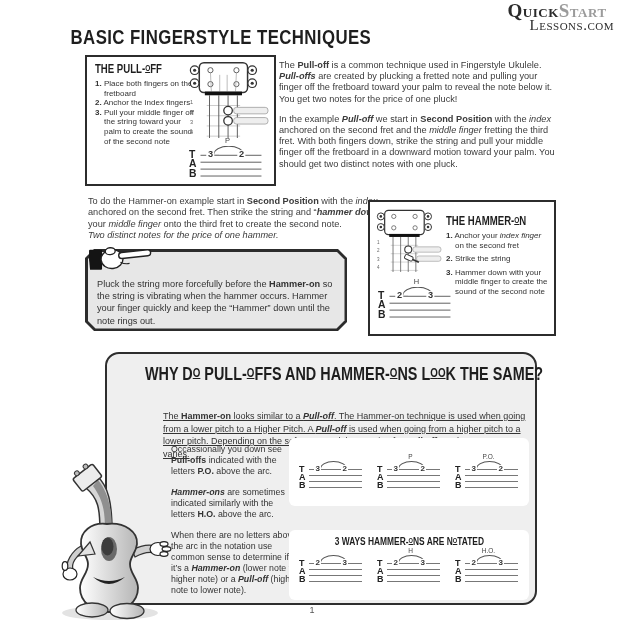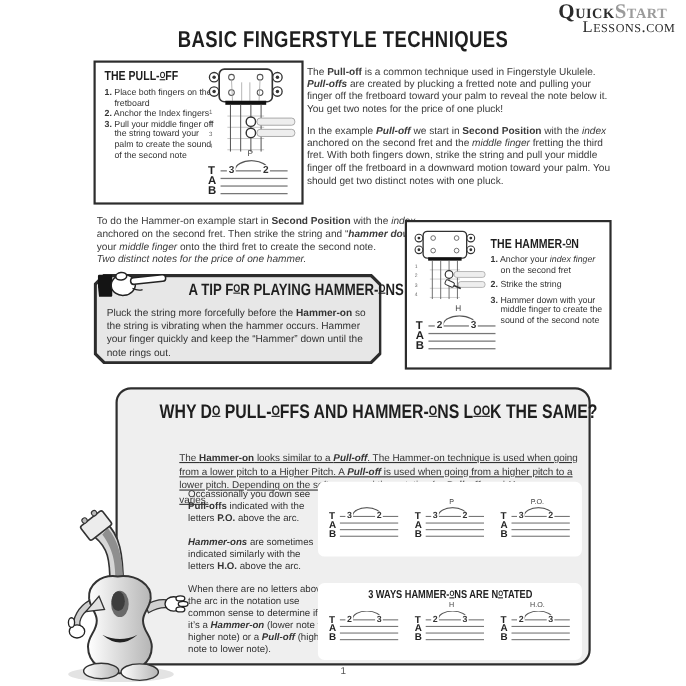--- a/index.html
+++ b/index.html
@@ -11,21 +11,21 @@
   .logo{position:absolute;top:3px;right:10px;font-family:"Liberation Serif",serif;line-height:15px;text-align:left;}
   .logo .l1{font-variant:small-caps;font-size:19px;letter-spacing:.5px;}
   .logo .lq{color:#2b2b2b;font-weight:bold;}
   .logo .ls{color:#9b9b9b;font-weight:bold;}
   .logo .l2{font-variant:small-caps;font-size:15px;color:#2b2b2b;font-weight:normal;margin-left:22px;letter-spacing:.5px;}
 
   
   .condc{display:inline-block;transform:scaleX(.8);transform-origin:50% 50%;white-space:nowrap;}
   .condl{display:inline-block;transform:scaleX(.8);transform-origin:0 50%;white-space:nowrap;}
   .fancy .uo{font-size:.68em;vertical-align:.26em;text-decoration:underline;}
-  .main-title{position:absolute;left:0;right:0;top:25px;text-align:center;font-size:21px;font-weight:bold;color:#1e1e1e;letter-spacing:.5px;}
+  .main-title{position:absolute;left:0;right:0;top:25px;text-align:left;font-size:21px;font-weight:bold;color:#1e1e1e;letter-spacing:.5px;padding-left:33px;}
 
   
   .box{position:absolute;background:#fff;border:2px solid #2c2c2c;}
   .pulloff-box{left:85px;top:55px;width:187px;height:127px;}
   .hammeron-box{left:368px;top:200px;width:184px;height:132px;}
   .boxtitle{position:absolute;margin:0;font-size:12px;font-weight:bold;color:#1e1e1e;}
   .steps{position:absolute;font-size:8px;line-height:9.6px;color:#333;}
   .step{padding-left:9px;text-indent:-9px;}
   .gap{margin-bottom:4px;}
 
@@ -182,21 +182,20 @@
       <svg width="66" height="34" viewBox="0 0 66 34">
         <rect x="0" y="6" width="13" height="20" rx="1" fill="#141414" transform="rotate(6 6 16)"></rect>
         <g fill="#fff" stroke="#222" stroke-width="1.4" stroke-linejoin="round">
           <ellipse cx="23" cy="17" rx="11" ry="9.5"></ellipse>
           <rect x="30" y="11.5" width="32" height="6" rx="3"></rect>
           <ellipse cx="22" cy="9" rx="5" ry="3.4"></ellipse>
         </g>
         <path d="M31,21 q5,3 9,2" fill="none" stroke="#222" stroke-width="1.2"></path>
       </svg>
     </div>
-    <h2 class="tiptitle"><span class="condc fancy">A TIP F<span class="uo">O</span>R PLAYING HAMMER-<span class="uo">O</span>NS</span></h2>
     <p class="tipbody"><span>Pluck the string more forcefully before the </span><span class="b">Hammer-on</span><span> so the string is vibrating when the hammer occurs. Hammer your finger quickly and keep the “Hammer” down until the note rings out.</span></p>
   </div>
 
   <section class="box hammeron-box">
     <svg class="uke" width="70" height="64" viewBox="0 0 92 84">
       <rect x="14" y="3" width="52" height="32" rx="5" fill="#fff" stroke="#333" stroke-width="1.6"></rect>
       <g fill="#fff" stroke="#333" stroke-width="1.3">
         <circle cx="9" cy="11" r="4.6"></circle>
           <circle cx="9" cy="25" r="4.6"></circle>
         <circle cx="71" cy="11" r="4.6"></circle>

